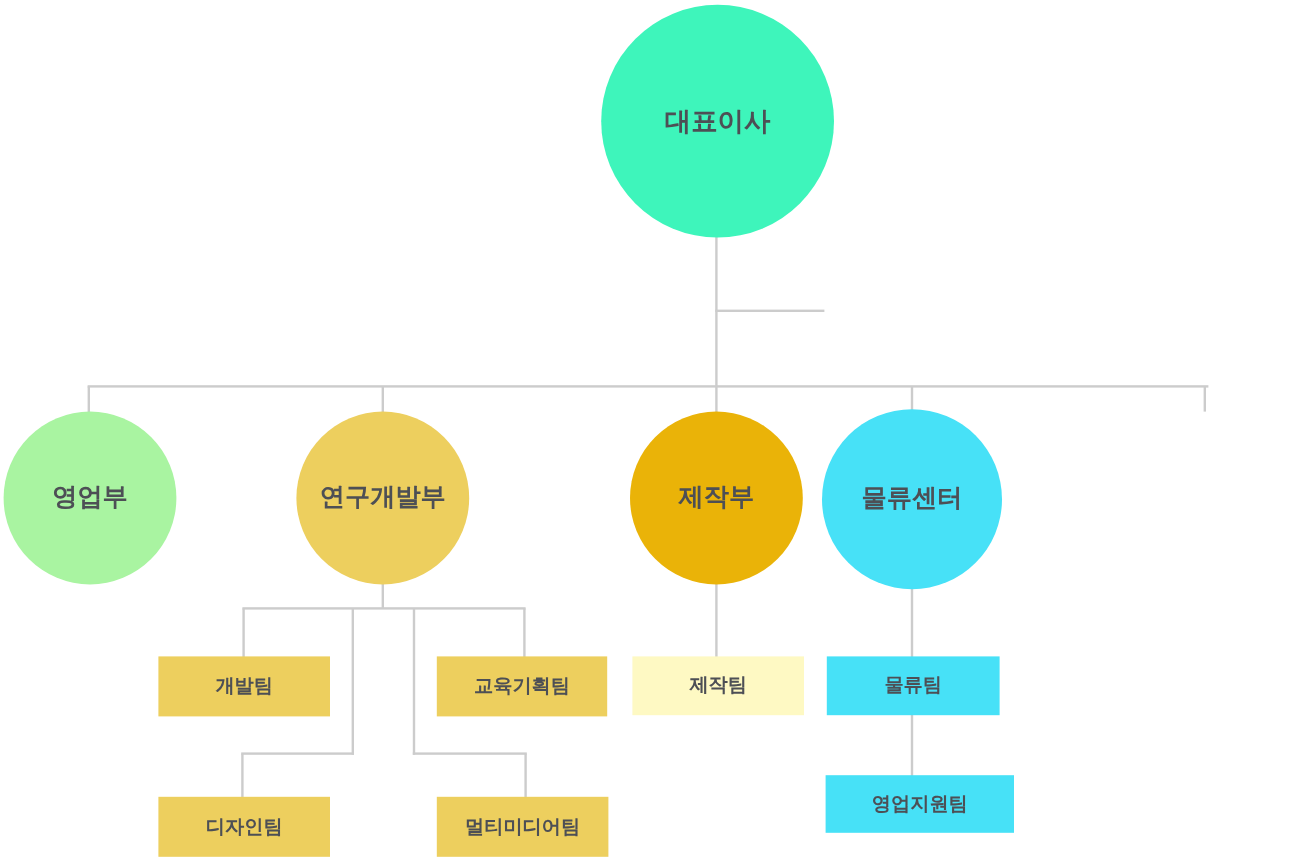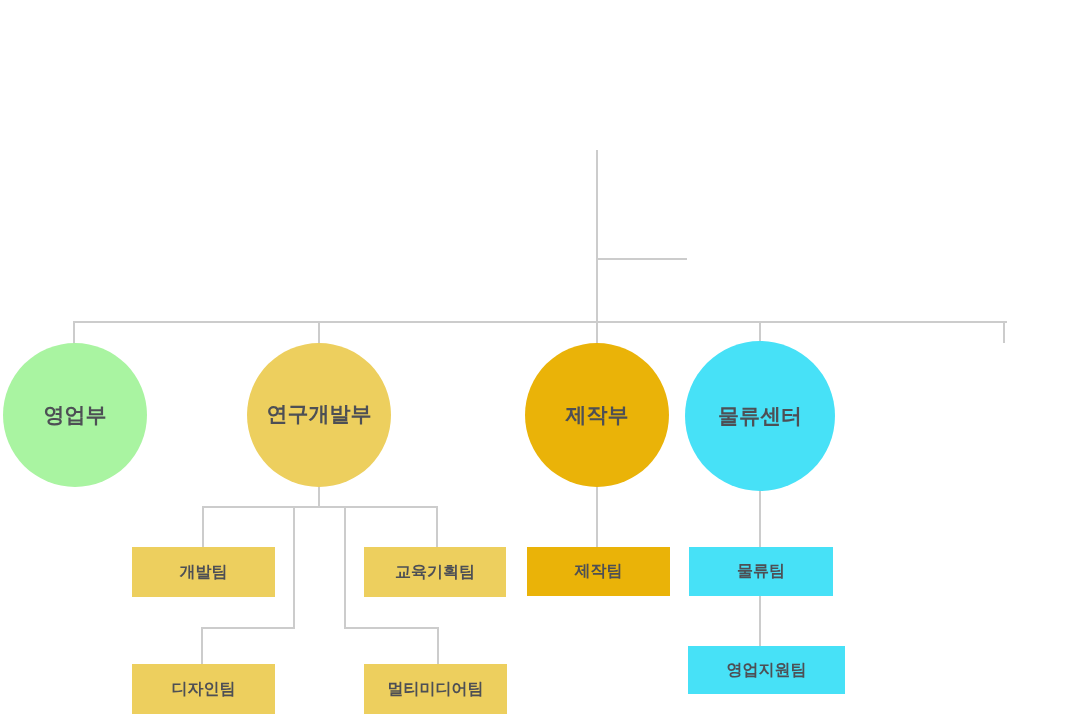--- a/index.html
+++ b/index.html
@@ -75,20 +75,23 @@
   <div class="line" style="left: 344px; top: 507px; width: 2px; height: 122px; background-color: rgb(204, 204, 204);"></div>
   <div class="line" style="left: 201px; top: 627px; width: 94px; height: 2px; background-color: rgb(204, 204, 204);"></div>
   <div class="line" style="left: 344px; top: 627px; width: 95px; height: 2px; background-color: rgb(204, 204, 204);"></div>
   <div class="line" style="left: 201px; top: 628px; width: 2px; height: 38px; background-color: rgb(204, 204, 204);"></div>
   <div class="line" style="left: 437px; top: 628px; width: 2px; height: 38px; background-color: rgb(204, 204, 204);"></div>
 
   <div class="line" style="left: 596px; top: 450px; width: 2px; height: 98px; background-color: rgb(204, 204, 204);"></div>
   <div class="line" style="left: 759px; top: 450px; width: 2px; height: 98px; background-color: rgb(204, 204, 204);"></div>
   <div class="line" style="left: 759px; top: 590px; width: 2px; height: 57px; background-color: rgb(204, 204, 204);"></div>
 
+  <div class="node circle circle-ceo" style="left: 501px; top: 4px; width: 194px; height: 194px; background-color: rgb(62, 245, 187);">
+    <span class="label">대표이사</span>
+  </div>
 
   <div class="node circle" style="left: 3px; top: 343px; width: 144px; height: 144px; background-color: rgb(169, 244, 161);">
     <span class="label">영업부</span>
   </div>
 
   <div class="node circle" style="left: 247px; top: 343px; width: 144px; height: 144px; background-color: rgb(237, 207, 94); font-family: Liberation Serif, serif;">
     <span class="label">연구개발부</span>
   </div>
 
   <div class="node circle" style="left: 525px; top: 343px; width: 144px; height: 144px; background-color: #eab308;">
@@ -110,21 +113,21 @@
   </div>
 
   <div class="node box" style="left: 132px; top: 664px; width: 143px; height: 50px; background-color: rgb(237, 207, 94);">
     <span class="label">디자인팀</span>
   </div>
 
   <div class="node box" style="left: 364px; top: 664px; width: 143px; height: 50px; background-color: rgb(237, 207, 94);">
     <span class="label">멀티미디어팀</span>
   </div>
 
-  <div class="node box" style="left: 527px; top: 547px; width: 143px; height: 49px; background-color: #eab308;">
+  <div class="node box" style="left: 527px; top: 547px; width: 143px; height: 49px; background-color: #fef9c3;">
     <span class="label">제작팀</span>
   </div>
 
   <div class="node box" style="left: 689px; top: 547px; width: 144px; height: 49px; background-color: rgb(71, 225, 247);">
     <span class="label">물류팀</span>
   </div>
 
   <div class="node box" style="left: 688px; top: 646px; width: 157px; height: 48px; background-color: rgb(71, 225, 247);">
     <span class="label">영업지원팀</span>
   </div>

